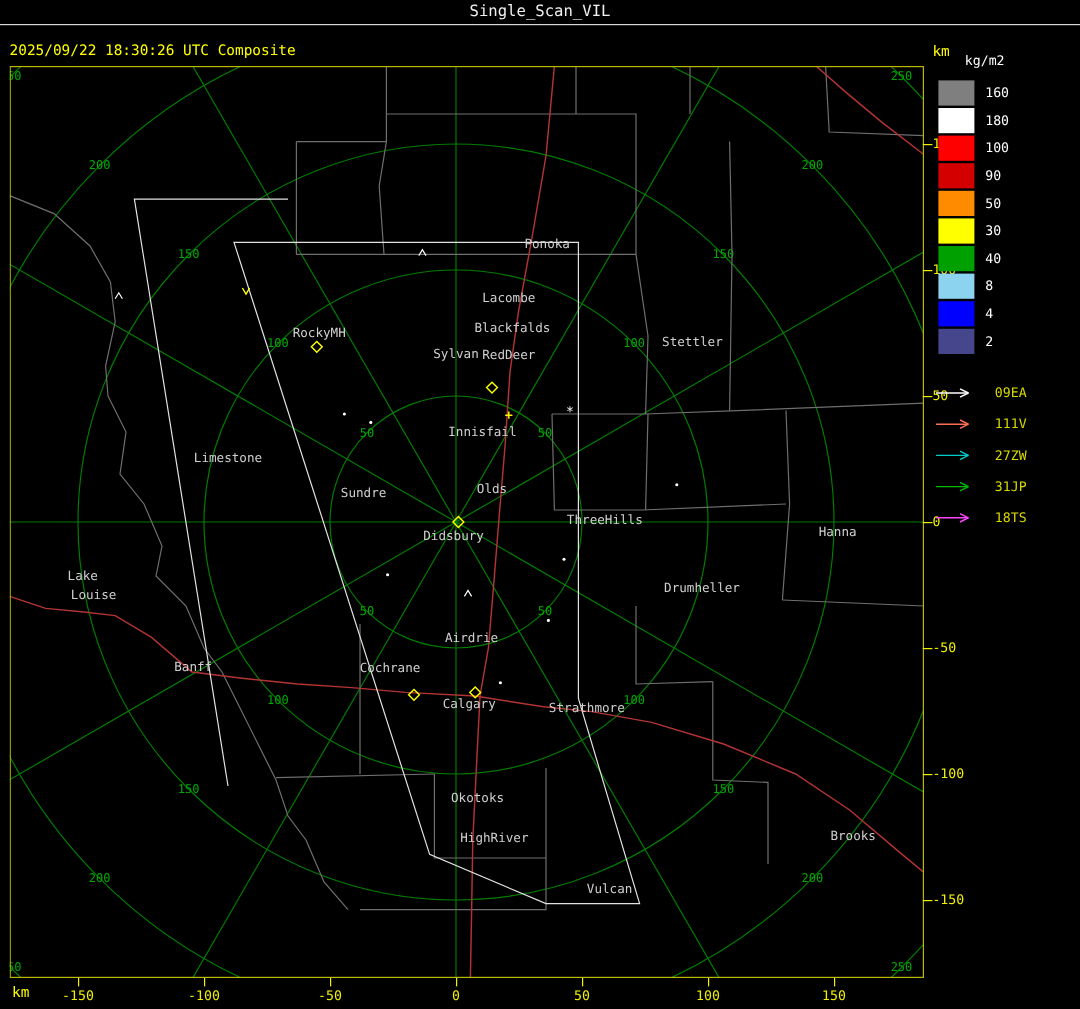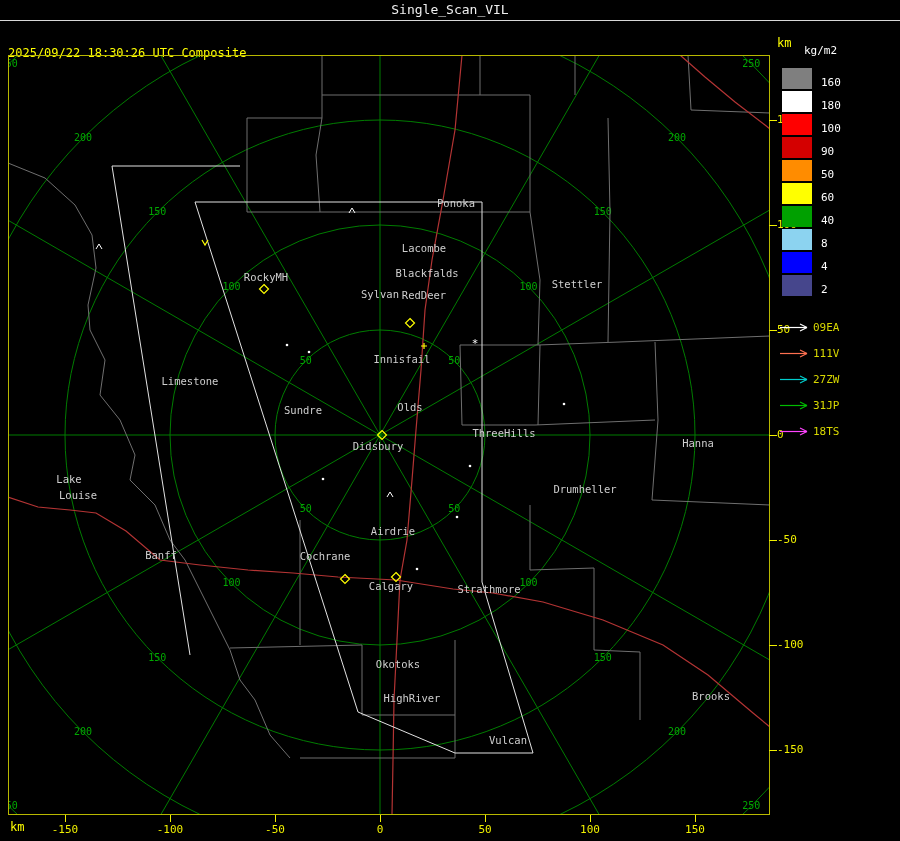--- a/index.html
+++ b/index.html
@@ -1,36 +1,36 @@
 <!DOCTYPE html>
 <html><head>
 <meta charset="utf-8">
 <style>
   *{box-sizing:border-box}
   html,body{margin:0;padding:0}
   body{width:900px;height:841px;background:#000;position:relative;overflow:hidden;
        font-family:"DejaVu Sans Mono","Liberation Mono",monospace;}
   .titlebar{position:absolute;left:0;top:0;width:900px;height:21px;border-bottom:1px solid #d8d8d8;
             color:#efefef;font-size:13px;text-align:center;line-height:20px}
-  .timestamp{position:absolute;left:8px;top:46px;color:#ffff00;font-size:12px;white-space:pre}
+  .timestamp{position:absolute;left:8px;top:35px;color:#ffff00;font-size:12px;white-space:pre}
   .km-top{position:absolute;left:777px;top:36px;color:#ffff00;font-size:12px}
   .km-bottom{position:absolute;left:10px;top:820px;color:#ffff00;font-size:12px}
   .plot{position:absolute;left:8px;top:55px;width:762px;height:760px}
   .axis-label{position:absolute;color:#f0f000;font-size:11px;line-height:13px}
   .axis-label.bot{width:36px;text-align:center}
   .axis-tick{position:absolute;background:#f0f000}
   .legend{position:absolute;left:776px;top:44px;width:100px}
   .legend-unit{font-size:11px;color:#ffffff;margin:0 0 9px 28px}
-  .scale-row{display:flex;align-items:flex-end;height:23px}
+  .scale-row{display:flex;align-items:center;height:23px}
   .swatch{width:30px;height:21px;margin-left:6px}
   .scale-val{margin-left:9px;font-size:11px;color:#ffffff}
   .radar-rows{margin-top:18px}
   .radar-row{display:flex;align-items:center;height:26px}
   .radar-row svg{margin-left:3px;display:block}
-  .radar-id{margin-left:0;font-size:11px;color:#d8d800}
+  .radar-id{margin-left:16px;font-size:11px;color:#d8d800}
 </style>
 </head>
 <body>
 
 <div class="titlebar">
   <span>Single_Scan_VIL</span>
 </div>
 
 <div class="timestamp">2025/09/22 18:30:26 UTC Composite</div>
 <div class="km-top">km</div>
@@ -202,21 +202,21 @@
       <div class="scale-row">
         <div class="swatch" style="background: rgb(212, 0, 0);"></div>
         <span class="scale-val">90</span>
       </div>
       <div class="scale-row">
         <div class="swatch" style="background: rgb(255, 140, 0);"></div>
         <span class="scale-val">50</span>
       </div>
       <div class="scale-row">
         <div class="swatch" style="background: rgb(255, 255, 0);"></div>
-        <span class="scale-val">60</span>
+        <span class="scale-val">30</span>
       </div>
       <div class="scale-row">
         <div class="swatch" style="background: rgb(0, 160, 0);"></div>
         <span class="scale-val">40</span>
       </div>
       <div class="scale-row">
         <div class="swatch" style="background: rgb(140, 211, 240);"></div>
         <span class="scale-val">8</span>
       </div>
       <div class="scale-row">

